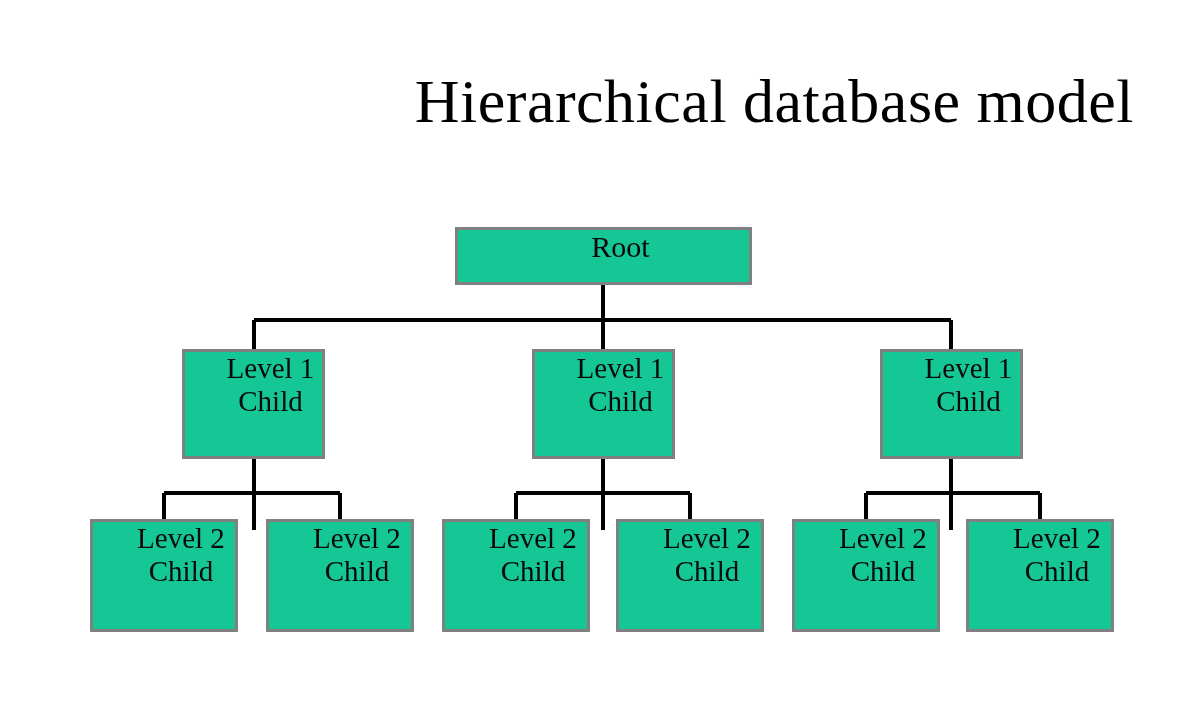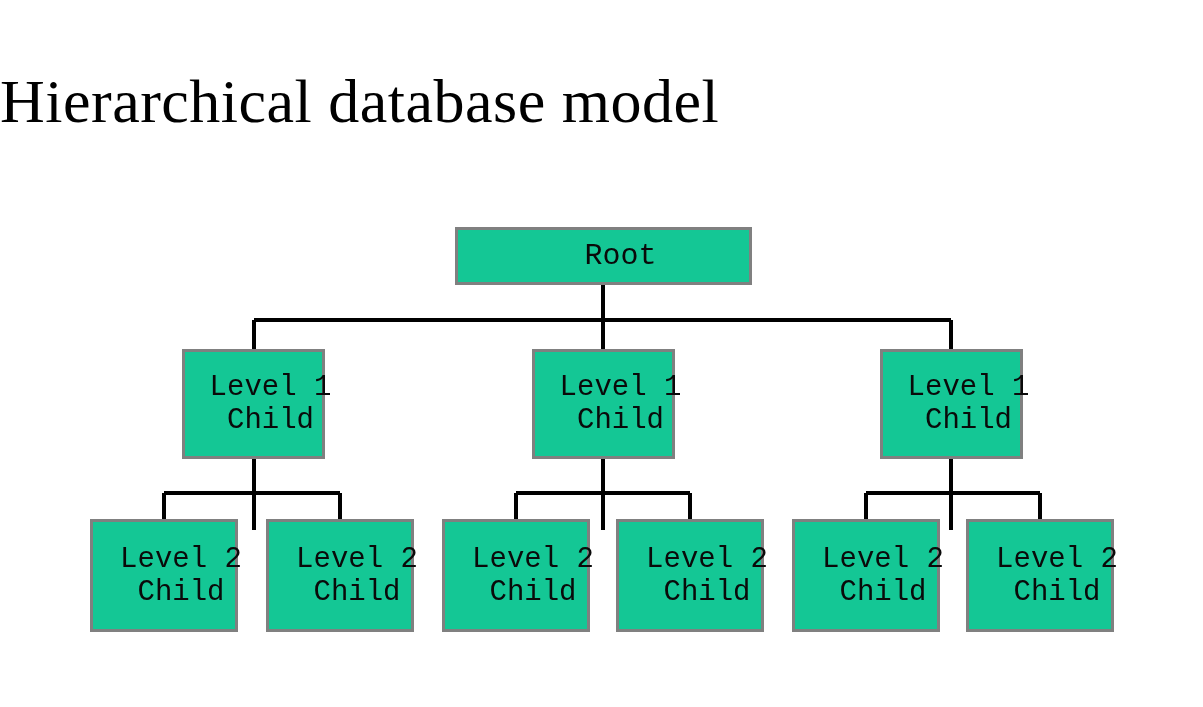--- a/index.html
+++ b/index.html
@@ -14,21 +14,21 @@
     height: 707px;
     background: #ffffff;
     overflow: hidden;
     font-family: "Liberation Sans", sans-serif;
   }
   #diagram-title {
     position: absolute;
     left: 0;
     top: 66px;
     width: 1134px;
-    text-align: left;
+    text-align: right;
     font-family: "Liberation Serif", serif;
     font-size: 62px;
     font-weight: 400;
     line-height: 70px;
     color: #000000;
     letter-spacing: 0.5px;
     white-space: nowrap;
   }
   #connectors {
     position: absolute;
@@ -39,23 +39,23 @@
     pointer-events: none;
   }
   .node {
     position: absolute;
     box-sizing: border-box;
     background: #14c795;
     border: 3px solid #808080;
     display: flex;
     flex-direction: column;
     align-items: center;
-    justify-content: center;
+    justify-content: flex-start;
     color: #0a0a0a;
-    font-family: Liberation Mono, monospace;
+    font-family: Liberation Serif, serif;
     font-size: 29px;
     line-height: 33px;
     font-weight: 400;
     text-align: center;
     white-space: nowrap;
     z-index: 2;
     padding-left: 34px;
   }
   .node .line2 {
     display: block;

